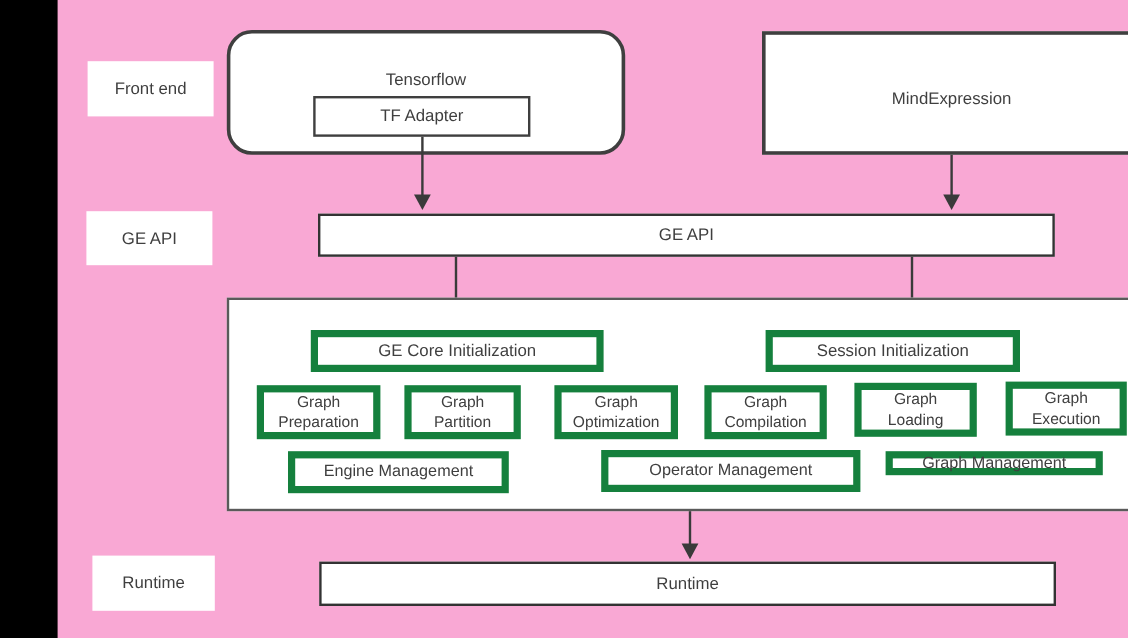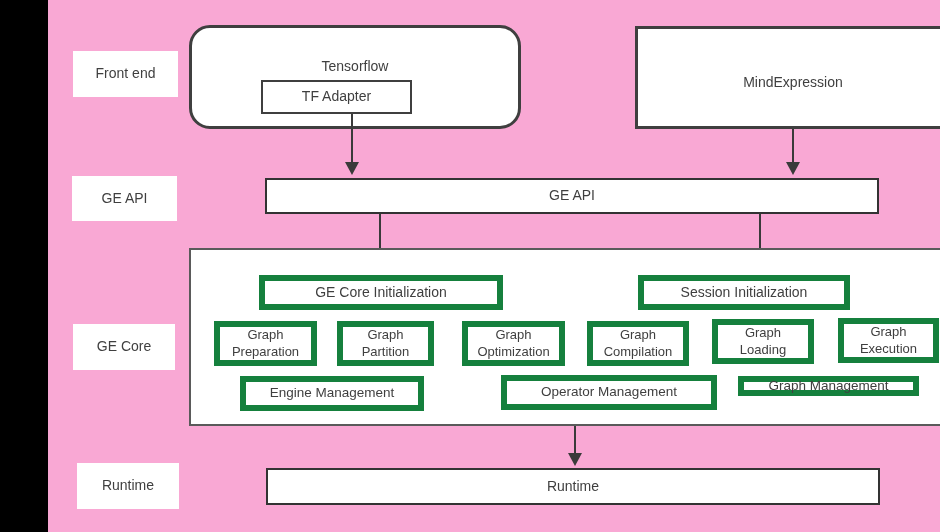--- a/index.html
+++ b/index.html
@@ -96,33 +96,30 @@
 <div id="canvas">
 
   <div class="box label-box" style="left:25px; top:51px; width:105px; height:46px;">
     <span>Front end</span>
   </div>
 
   <div class="box label-box" style="left:24px; top:176px; width:105px; height:45px;">
     <span>GE API</span>
   </div>
 
-  <div class="box label-box" style="left:25px; top:324px; width:102px; height:46px;">
-    <span>GE Core</span>
-  </div>
 
   <div class="box label-box" style="left:29px; top:463px; width:102px; height:46px;">
     <span>Runtime</span>
   </div>
 
   <div class="box frame-box" style="left:141px; top:25px; width:332px; height:104px;border-radius:21px;">
     <div class="frame-title" style="top:30px;">Tensorflow</div>
   </div>
 
-  <div class="box" style="left:213px; top:80px; width:151px; height:34px; font-size:14px;">
+  <div class="box" style="left:213px; top:80px; width:181px; height:34px; font-size:14px;">
     <span>TF Adapter</span>
   </div>
 
   <div class="box frame-box" style="left:587px; top:26px; width:316px; height:103px;">
     <div class="frame-title" style="top:45px;">MindExpression</div>
   </div>
 
   <div class="connector">
     <div class="conn-line" style="left:303px; top:114px; height:51px;"></div>
     <div class="conn-head" style="left:297px; top:162px;"></div>

